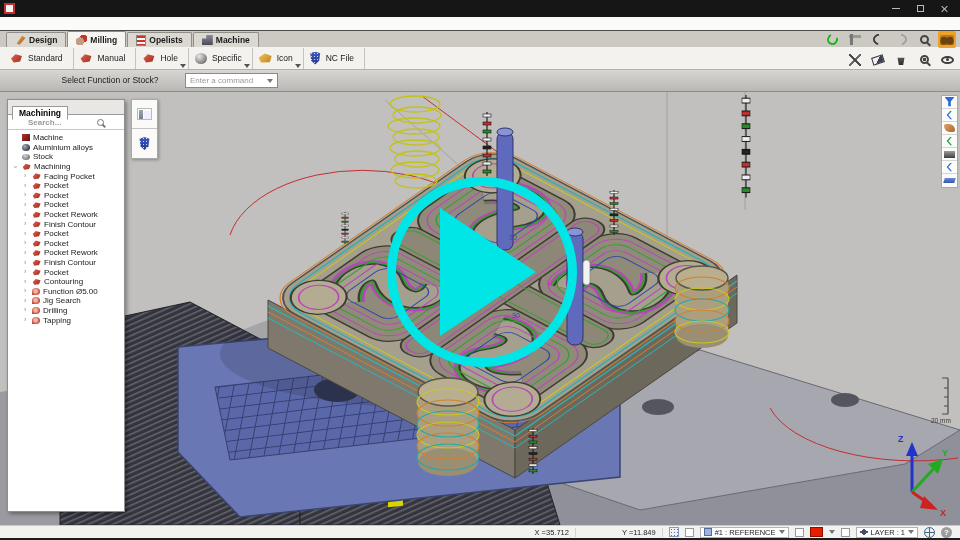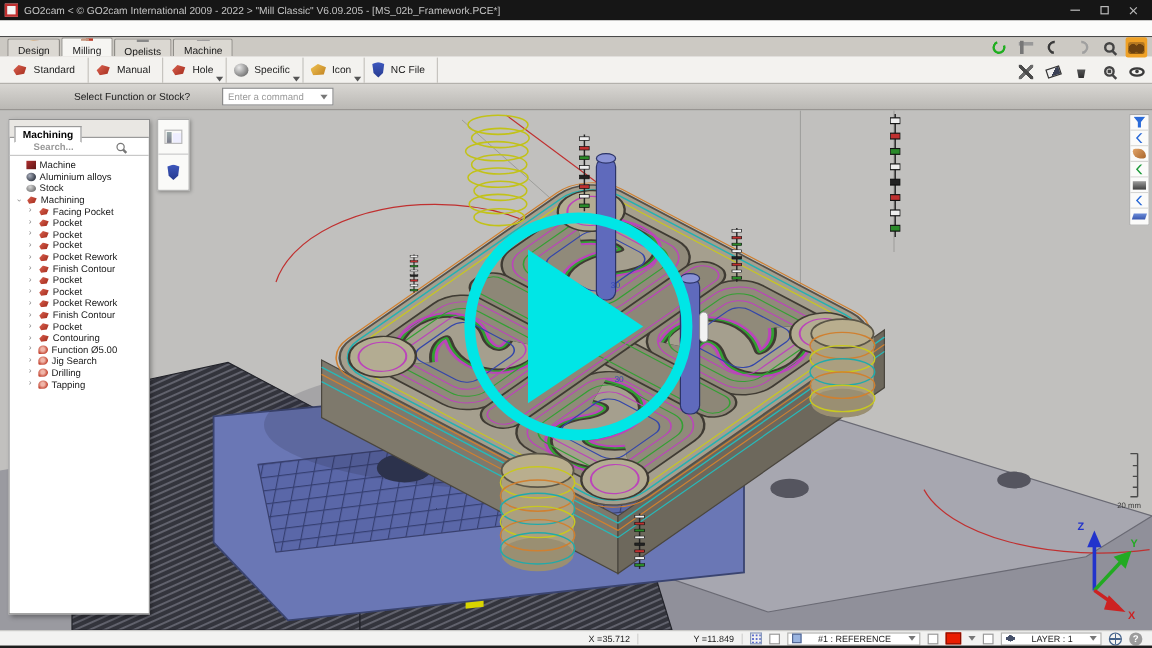--- a/index.html
+++ b/index.html
@@ -17,21 +17,21 @@
   .wb-close{position:relative;width:8px;height:8px;}
   .wb-close::before,.wb-close::after{content:"";position:absolute;left:3.5px;top:0;width:1px;height:8px;background:#bbb;}
   .wb-close::before{transform:rotate(45deg);}.wb-close::after{transform:rotate(-45deg);}
 
   
   .menubar{position:absolute;top:17px;left:0;width:960px;height:14px;background:#fbfbfa;border-bottom:1px solid #4a4a4a;display:flex;align-items:center;padding:0 4px;}
   .menu-item{font-size:8.5px;color:#5d5050;padding:0 7px;white-space:nowrap;}
 
   
   .tabrow{position:absolute;top:31px;left:0;width:960px;height:16px;background:#ccc9c3;display:flex;align-items:flex-end;padding-left:6px;}
-  .rtab{display:flex;align-items:center;gap:3px;height:15px;padding:0 8px;border:1px solid #8f8d88;border-bottom:none;background:#dbd8d2;font-size:8.5px;font-weight:normal;color:#1a1a1a;margin-right:1px;border-radius:2px 2px 0 0;flex-direction:column;}
+  .rtab{display:flex;align-items:center;gap:3px;height:15px;padding:0 8px;border:1px solid #8f8d88;border-bottom:none;background:#dbd8d2;font-size:8.5px;font-weight:bold;color:#1a1a1a;margin-right:1px;border-radius:2px 2px 0 0;}
   .rtab.active{background:#f6f5f2;height:16px;}
   .toolrow{position:absolute;top:47px;left:0;width:960px;height:23px;background:#f3f2ef;border-bottom:1px solid #b3b1ac;display:flex;align-items:center;padding-left:4px;}
   .tbtn{position:relative;display:flex;align-items:center;gap:5px;height:21px;padding:0 10px 0 6px;border-right:1px solid #c6c4bf;font-size:8.5px;color:#1a1a1a;}
   .tbtn .caret{display:none;position:absolute;right:2px;bottom:1px;width:0;height:0;border-left:3px solid transparent;border-right:3px solid transparent;border-top:4px solid #555;}
   .tbtn.has-dd .caret{display:block;}
   .cmdrow{position:absolute;top:70px;left:0;width:960px;height:22px;background:linear-gradient(#d8d6d2,#bab8b4);border-bottom:1px solid #8e8c88;}
   .cmd-label{position:absolute;left:55px;top:5px;width:110px;text-align:center;font-size:8.5px;color:#1a1a1a;}
   .cmd-combo{position:absolute;left:185px;top:3px;width:93px;height:15px;background:#fff;border:1px solid #8a8a8a;display:flex;align-items:center;padding:0 4px;}
   .cmd-combo .ph{font-size:8px;color:#999;flex:1;}
   .combo-caret{width:0;height:0;border-left:3px solid transparent;border-right:3px solid transparent;border-top:4px solid #777;}
@@ -123,34 +123,33 @@
   .play-ring{position:absolute;inset:0;border:9px solid #00e6e6;border-radius:50%;}
   .play-tri{position:absolute;left:53px;top:31px;width:0;height:0;border-left:96px solid #00e6e6;border-top:64px solid transparent;border-bottom:64px solid transparent;}
 
   
   .statusbar{position:absolute;left:0;top:525px;width:960px;height:13px;background:#f2f2f1;border-top:1px solid #c9c9c7;display:flex;align-items:center;gap:6px;padding:0 8px;font-size:7.5px;color:#222;}
   .sb-spacer{flex:1;}
   .sb-sep{width:1px;height:9px;background:#d2d2d0;}
   .sb-coord{white-space:nowrap;margin-left:40px;}
   .grid-ic{width:10px;height:10px;border:1px solid #8899bb;background:radial-gradient(#5566cc 30%,transparent 32%) 0 0/3px 3px;}
   .cb{width:9px;height:9px;background:#fff;border:1px solid #999;}
-  .sb-combo{height:11px;background:#fff;border:1px solid #b2b2b0;display:flex;align-items:center;gap:14px;padding:0 3px;white-space:nowrap;}
+  .sb-combo{height:11px;background:#fff;border:1px solid #b2b2b0;display:flex;align-items:center;gap:3px;padding:0 3px;white-space:nowrap;}
   .ref-ic{width:8px;height:8px;background:#9ab4e0;border:1px solid #566a96;}
   .layer-ic{width:8px;height:8px;border-radius:50%;background:radial-gradient(circle at 50% 50%,#46506a 45%,transparent 47%),radial-gradient(circle at 20% 50%,#46506a 18%,transparent 20%),radial-gradient(circle at 80% 50%,#46506a 18%,transparent 20%);}
   .swatch{width:13px;height:10px;background:#ea1c00;border:1px solid #8a1000;}
   .globe-ic{width:11px;height:11px;border:1.5px solid #44628a;border-radius:50%;background:linear-gradient(90deg,transparent 44%,#44628a 44%,#44628a 56%,transparent 56%),linear-gradient(0deg,transparent 44%,#44628a 44%,#44628a 56%,transparent 56%);}
   .help-ic{width:11px;height:11px;border-radius:50%;background:#9c9c9c;color:#fff;font-size:8px;font-weight:bold;display:flex;align-items:center;justify-content:center;}
   .bottom-edge{position:absolute;left:0;top:538px;width:960px;height:2px;background:#1d1d1d;}
 </style>
 </head>
 <body>
 
 <div class="titlebar">
   <span class="app-logo"></span>
-  <span class="title-text">GO2cam &lt; © GO2cam International 2009 - 2022 &gt;   "Mill Classic"   V6.09.205 - [MS_02b_Framework.PCE*]</span>
   <span class="win-controls">
     <span class="win-btn">
         <span class="wb-min"></span>
       </span>
     <span class="win-btn">
         <span class="wb-max"></span>
       </span>
     <span class="win-btn">
         <span class="wb-close"></span>
       </span>

